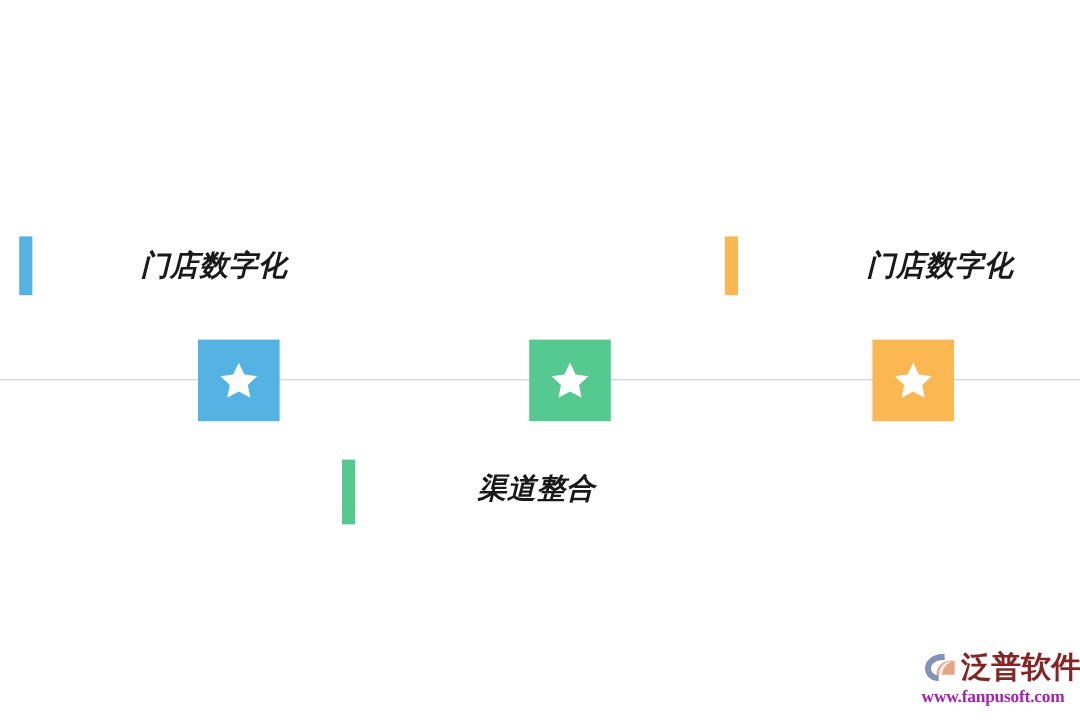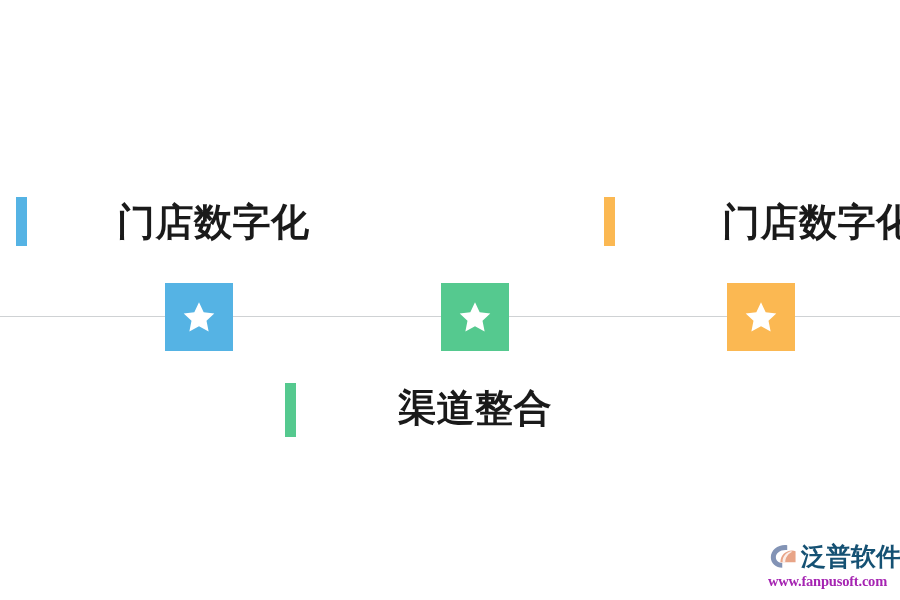--- a/index.html
+++ b/index.html
@@ -62,26 +62,27 @@
     position: absolute;
     display: block;
   }
   .accent-bar {
     position: absolute;
     width: 11px;
     border-radius: 0;
   }
   .caption {
     position: absolute;
-    font-size: 38px;
+    font-size: 24px;
     line-height: 40px;
     font-weight: 600;
     color: #1a1a1a;
     white-space: nowrap;
     letter-spacing: 0.5px;
+    font-style: italic;
   }
 
   
   .group-1 .accent-bar { left: 16px;  top: 197px; height: 49px; }
   .group-1 .caption    { left: 117px; top: 202px; }
 
   
   .group-3 .accent-bar { left: 604px; top: 197px; height: 49px; }
   .group-3 .caption    { left: 722px; top: 202px; }
 
@@ -111,21 +112,21 @@
     width: 30px;
     height: 30px;
     margin-right: 3px;
     flex: 0 0 auto;
   }
   .watermark-mark svg { display: block; width: 30px; height: 30px; }
   .watermark-brand {
     font-size: 25px;
     line-height: 28px;
     font-weight: 700;
-    color: #0c4a6e;
+    color: #7f1d1d;
     letter-spacing: 0px;
     white-space: nowrap;
   }
   .watermark-url {
     font-size: 14.5px;
     line-height: 17px;
     font-weight: 700;
     color: #a21caf;
     letter-spacing: -0.2px;
     white-space: nowrap;

